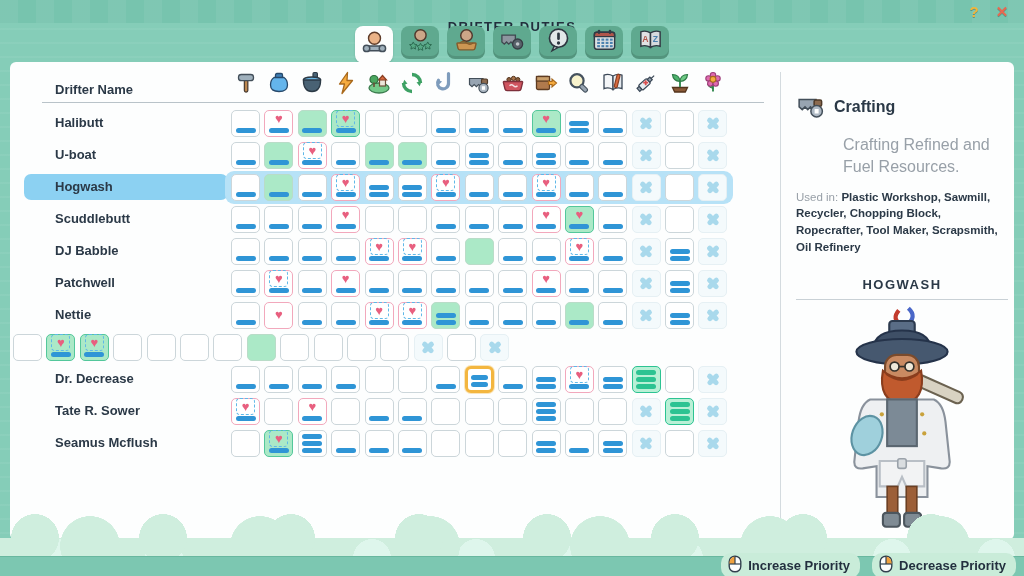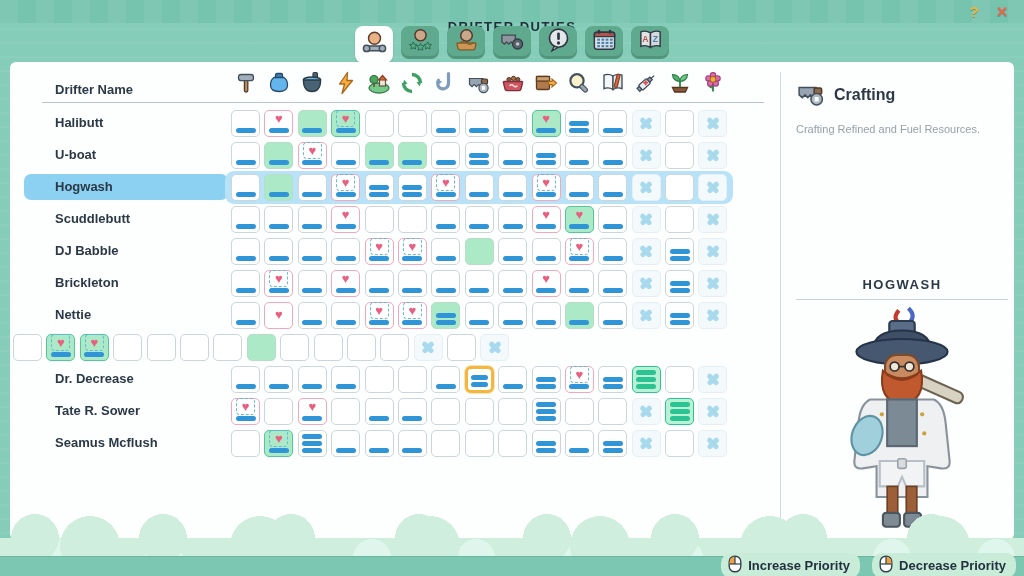--- a/index.html
+++ b/index.html
@@ -47,24 +47,24 @@
   .bar{height:4.5px;border-radius:2.5px;background:#2f95d6;}
   .bar.gbar{background:#2cc392;}
   .heart{position:absolute;top:0px;left:0;right:0;text-align:center;font-size:13px;line-height:15px;color:#e85f7f;}
   .heart.center{top:50%;transform:translateY(-52%);}
   .heart.dashed{outline:1.5px dashed #5fb8e8;outline-offset:0px;border-radius:3px;margin:0 5px;}
   .xmark{position:absolute;inset:0;margin:auto;width:16px;height:16px;}
   .xmark::before,.xmark::after{content:"";position:absolute;left:1px;top:5.8px;width:14px;height:4.6px;border-radius:2.3px;background:#a9d9ec;}
   .xmark::before{transform:rotate(45deg);}
   .xmark::after{transform:rotate(-45deg);}
   
-  .detail{position:absolute;left:786px;top:16px;width:212px;}
+  .detail{position:absolute;left:786px;top:28px;width:212px;}
   .detail-head{display:flex;align-items:center;gap:8px;}
   .detail-title{font-size:16px;font-weight:bold;color:#2b3947;}
-  .detail-desc{margin-top:10px;font-size:11px;color:#98a0a8;line-height:1.4;}
+  .detail-desc{margin-top:10px;font-size:16px;color:#98a0a8;line-height:1.4;margin-left:47px;}
   .detail-para{margin-top:10px;font-size:11.5px;line-height:1.45;color:#98a0a8;}
   .detail-para b{color:#2b3947;}
   .portrait{position:absolute;left:786px;top:215px;width:212px;text-align:center;}
   .portrait-name{font-size:13px;font-weight:bold;letter-spacing:1.5px;color:#2b3947;}
   .portrait-line{margin-top:7px;height:1px;background:#c9d1d6;}
   .portrait svg{margin-top:4px;}
   
   .clouds{position:absolute;left:0;right:0;top:512px;height:46px;z-index:5;
     background:
       radial-gradient(circle 24px at 35px 26px,#cfeede 99%,transparent) 0 0/128px 46px repeat-x,
@@ -640,21 +640,21 @@
                 <i class="bar"></i>
                 <i class="bar"></i>
               </span>
             </div>
             <div class="cell xcell">
               <span class="xmark"></span>
             </div>
           </div>
         </div>
         <div class="row">
-          <div class="name">Brickleton</div>
+          <div class="name">Patchwell</div>
           <div class="cells">
             <div class="cell">
               <span class="bars">
                 <i class="bar"></i>
               </span>
             </div>
             <div class="cell heartcell">
               <span class="heart dashed">♥</span>
               <span class="bars">
                 <i class="bar"></i>
@@ -1031,20 +1031,21 @@
       <div class="detail-head">
         <span id="detailIcon"><svg width="30" height="30" viewBox="0 0 24 24">
               <path d="M2.5 7.5 h13.5 v6 l-2.2 2.2 -2.2 -2.2 -2.2 2.2 -2.2 -2.2 -2.2 2.2 -2.5 -2.2z" fill="#97a4b1" stroke="#434f5a" stroke-width="1.2"></path>
               <rect x="14.5" y="8" width="6" height="5" rx="1.2" fill="#8b6a4f" stroke="#4e3a29" stroke-width="1.2"></rect>
               <circle cx="16.5" cy="17" r="4.6" fill="#aeb9c4" stroke="#434f5a" stroke-width="1.2"></circle>
               <rect x="14.9" y="15.2" width="3.2" height="3.6" fill="#fdfefe"></rect>
             </svg></span>
         <span class="detail-title">Crafting</span>
       </div>
       <div class="detail-desc">Crafting Refined and Fuel Resources.</div>
+      <div class="detail-para"><span>Used in: </span><b>Plastic Workshop, Sawmill, Recycler, Chopping Block, Ropecrafter, Tool Maker, Scrapsmith, Oil Refinery</b></div>
     </div>
 
     <div class="portrait">
       <div class="portrait-name">HOGWASH</div>
       <div class="portrait-line"></div>
       <svg width="160" height="228" viewBox="0 0 150 215">
         <path d="M72 6 q-7 8 2 14" stroke="#c23b2e" stroke-width="4" fill="none"></path>
         <path d="M81 4 q9 8 -2 16" stroke="#4a67c8" stroke-width="4" fill="none"></path>
         <rect x="63" y="16" width="24" height="13" rx="3" fill="#5a6d86" stroke="#2c3a4e" stroke-width="2"></rect>
         <path d="M48 42 q1 -17 27 -17 q26 0 27 17z" fill="#3e4f66" stroke="#25334a" stroke-width="2"></path>

